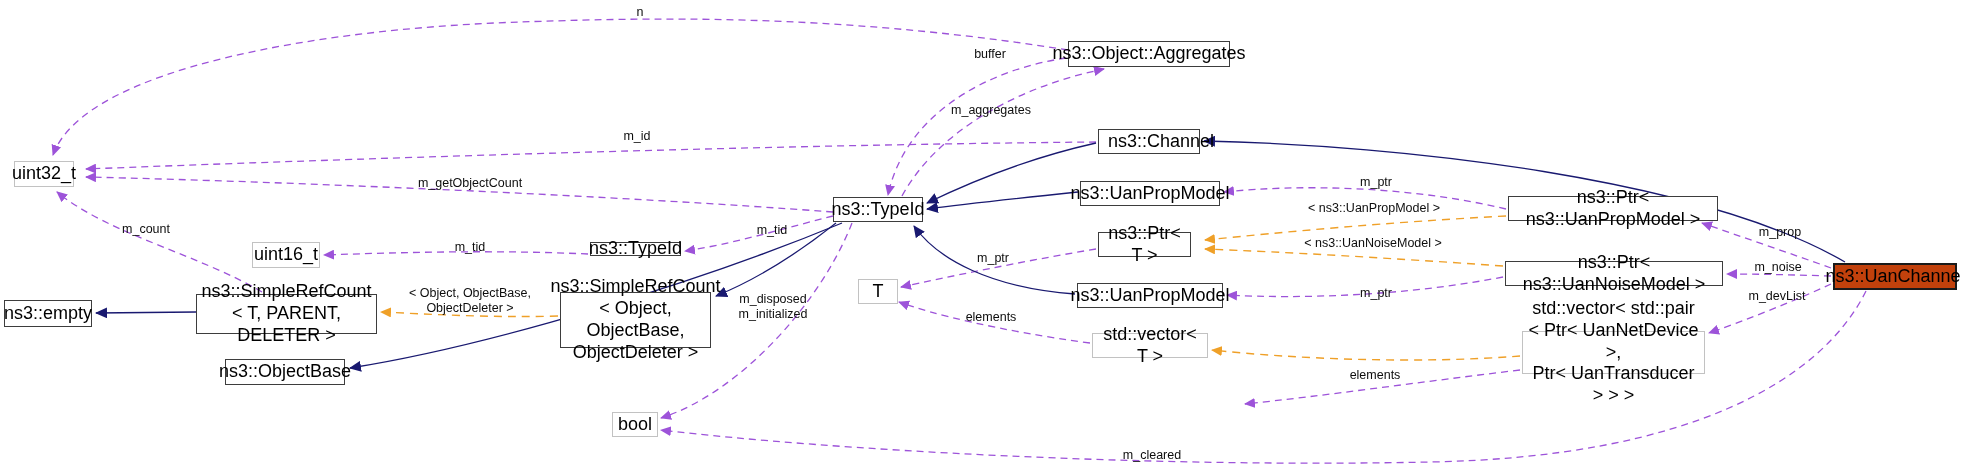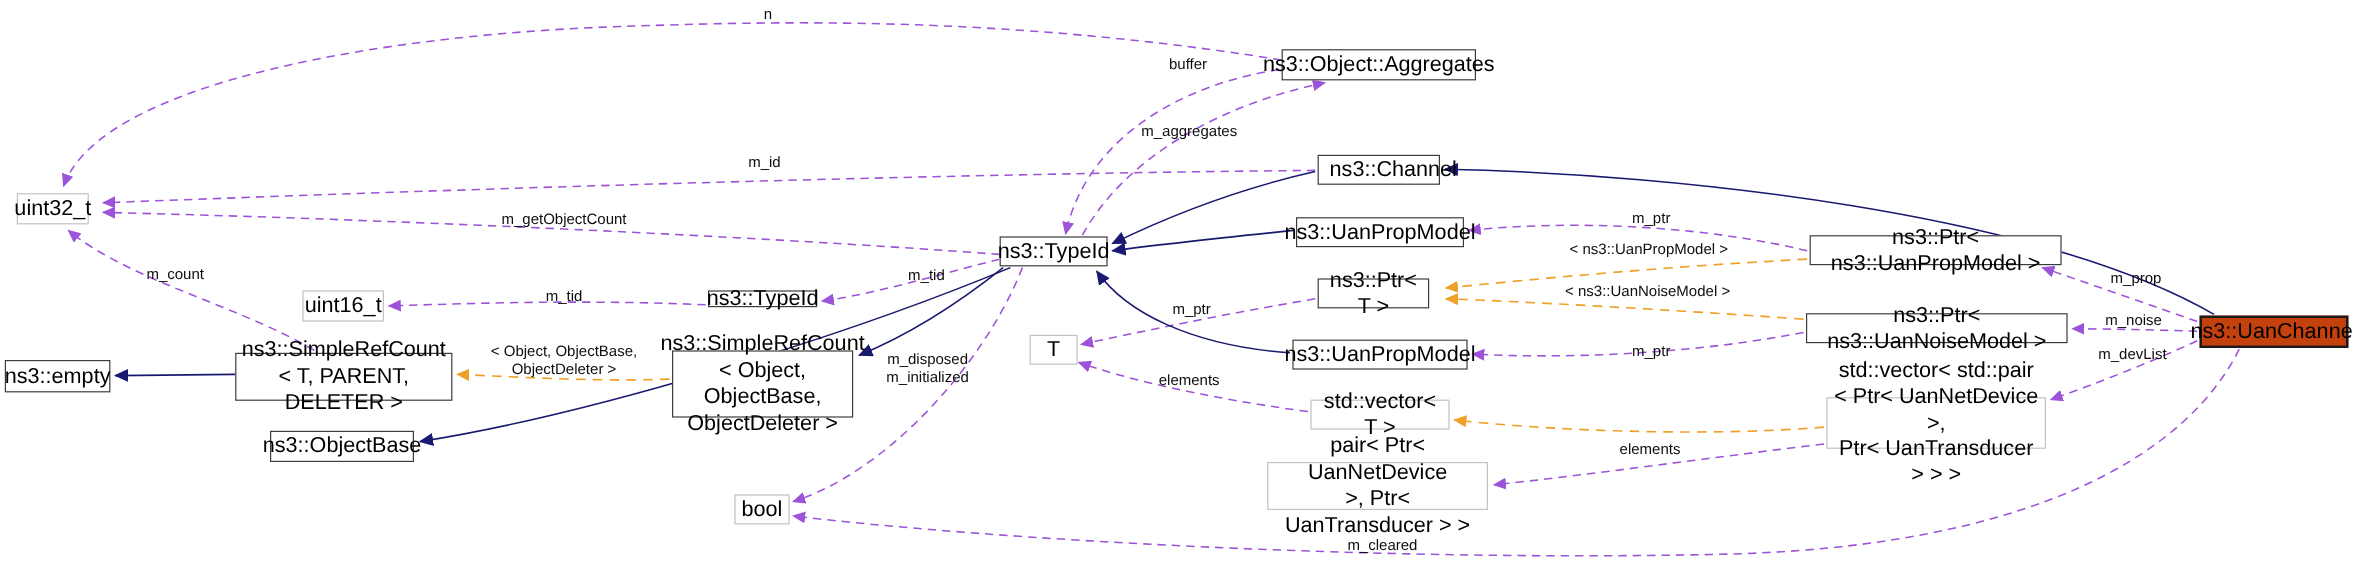--- a/index.html
+++ b/index.html
@@ -84,22 +84,20 @@
 ObjectDeleter &gt;</div>
   <div class="node" style="left:833px;top:197px;width:90px;height:25px;">ns3::TypeId</div>
   <div class="node ext" style="left:858px;top:279px;width:40px;height:25px;">T</div>
   <div class="node ext" style="left:612px;top:412px;width:46px;height:25px;">bool</div>
   <div class="node" style="left:1068px;top:41px;width:162px;height:26px;">ns3::Object::Aggregates</div>
   <div class="node" style="left:1098px;top:129px;width:102px;height:25px;padding-left:28px;">ns3::Channel</div>
   <div class="node" style="left:1080px;top:181px;width:140px;height:25px;">ns3::UanPropModel</div>
   <div class="node" style="left:1098px;top:232px;width:93px;height:25px;">ns3::Ptr&lt; T &gt;</div>
   <div class="node" style="left:1077px;top:283px;width:146px;height:25px;">ns3::UanPropModel</div>
   <div class="node ext" style="left:1092px;top:333px;width:116px;height:25px;">std::vector&lt; T &gt;</div>
-  <div class="node ext" style="left:1056px;top:385px;width:184px;height:40px;">pair&lt; Ptr&lt; UanNetDevice
- &gt;, Ptr&lt; UanTransducer &gt; &gt;</div>
   <div class="node" style="left:1508px;top:196px;width:210px;height:25px;">ns3::Ptr&lt; ns3::UanPropModel &gt;</div>
   <div class="node" style="left:1505px;top:261px;width:218px;height:25px;">ns3::Ptr&lt; ns3::UanNoiseModel &gt;</div>
   <div class="node ext" style="left:1522px;top:331px;width:183px;height:43px;">std::vector&lt; std::pair
 &lt; Ptr&lt; UanNetDevice &gt;,
  Ptr&lt; UanTransducer &gt; &gt; &gt;</div>
   <div class="node focus" style="left:1833px;top:263px;width:124px;height:27px;">ns3::UanChannel</div>
 
   <span class="elabel" style="left:640px;top:12px;">n</span>
   <span class="elabel" style="left:990px;top:54px;">buffer</span>
   <span class="elabel" style="left:991px;top:110px;">m_aggregates</span>

